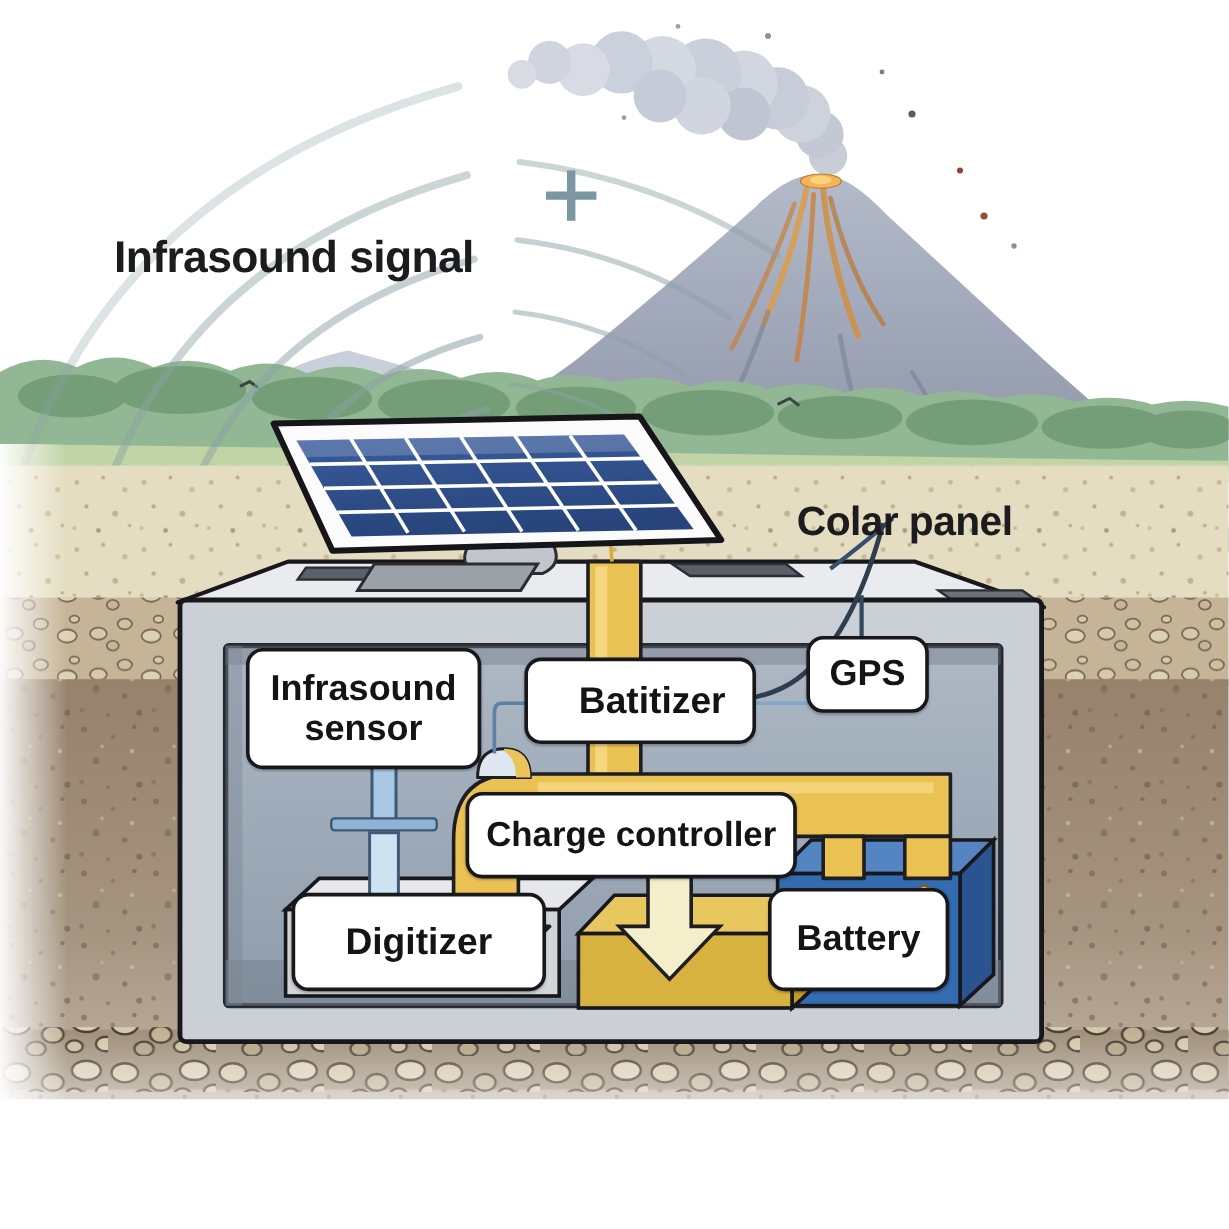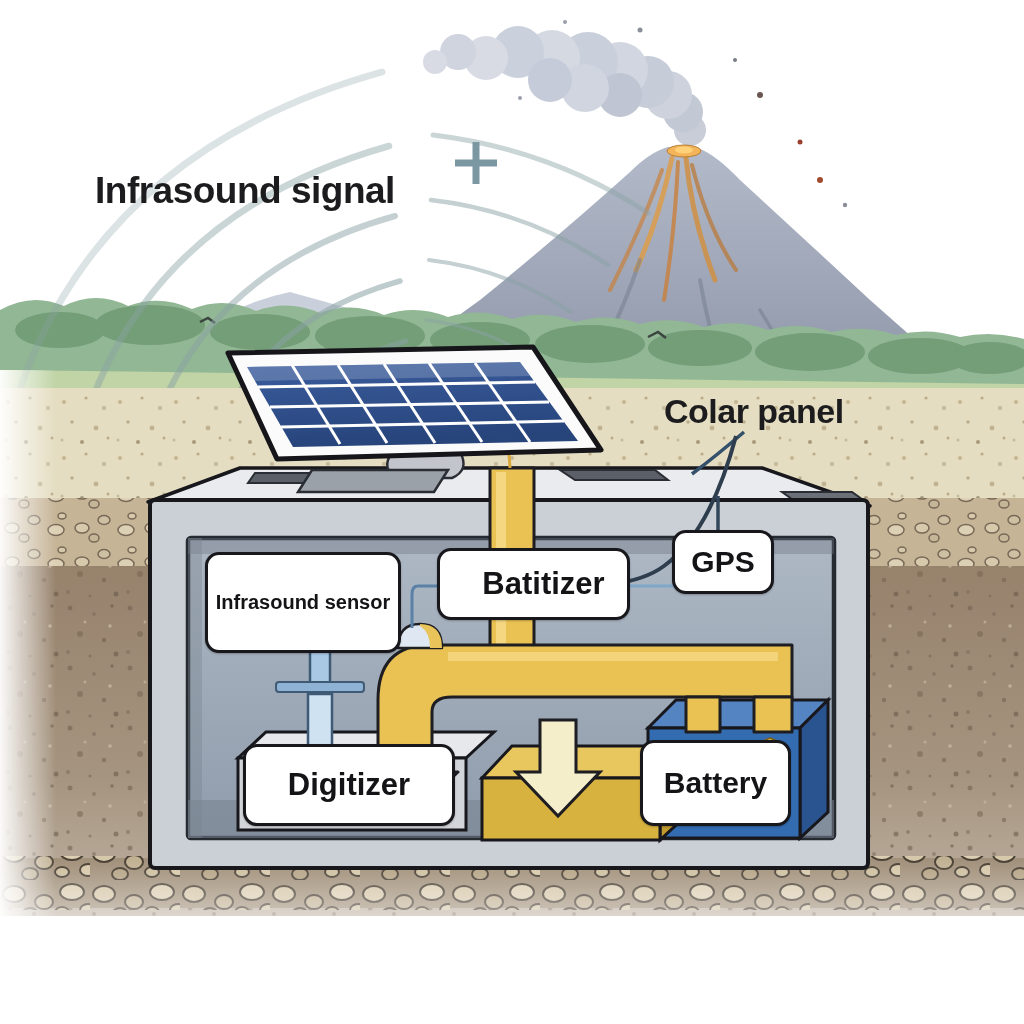--- a/index.html
+++ b/index.html
@@ -4,30 +4,31 @@
 <style>
   html,body{margin:0;padding:0;background:#ffffff;}
   .stage{
     position:relative;width:1024px;height:1024px;overflow:hidden;
     background:#ffffff;font-family:"Liberation Sans",sans-serif;
   }
   .stage svg{position:absolute;left:0;top:0;}
   .annot{
     position:absolute;color:#1c1c1e;font-weight:600;letter-spacing:-0.5px;
     white-space:nowrap;
+    margin-top:24px;
   }
   .annot.signal{left:95px;top:170px;font-size:37px;}
   .annot.panel{left:664px;top:392px;font-size:34px;}
   .nodebox{
     position:absolute;background:#ffffff;border:3.5px solid #17171c;
     border-radius:14px;display:flex;align-items:center;justify-content:center;
     text-align:center;color:#141417;font-weight:600;line-height:1.12;
     box-shadow:0 1px 2px rgba(0,0,0,0.25);
   }
-  .nb-sensor {left:205px;top:540px;width:190px;height:95px;font-size:20px;margin-top:12px;}
+  .nb-sensor {left:205px;top:540px;width:190px;height:95px;font-size:30px;}
   .nb-batit  {left:437px;top:548px;width:167px;height:66px;font-size:31px;padding-left:20px;}
   .nb-gps    {left:672px;top:530px;width:96px;height:58px;font-size:30px;}
   .nb-charge {left:388px;top:660px;width:270px;height:66px;font-size:29px;}
   .nb-digit  {left:243px;top:744px;width:206px;height:76px;font-size:31px;}
   .nb-batt   {left:640px;top:740px;width:145px;height:80px;font-size:30px;}
 </style>
 </head>
 <body>
 
 <div class="stage">
@@ -291,16 +292,17 @@
     <polygon points="247,367 520,362 530,376 250,381" fill="#ffffff" opacity="0.18"></polygon>
   </g>
 </svg>
 
 <div class="annot signal">Infrasound signal</div>
 <div class="annot panel">Colar panel</div>
 
 <div class="nodebox nb-sensor">Infrasound sensor</div>
 <div class="nodebox nb-batit">Batitizer</div>
 <div class="nodebox nb-gps">GPS</div>
+<div class="nodebox nb-charge">Charge controller</div>
 <div class="nodebox nb-digit">Digitizer</div>
 <div class="nodebox nb-batt">Battery</div>
 
 </div>
 
 </body></html>

